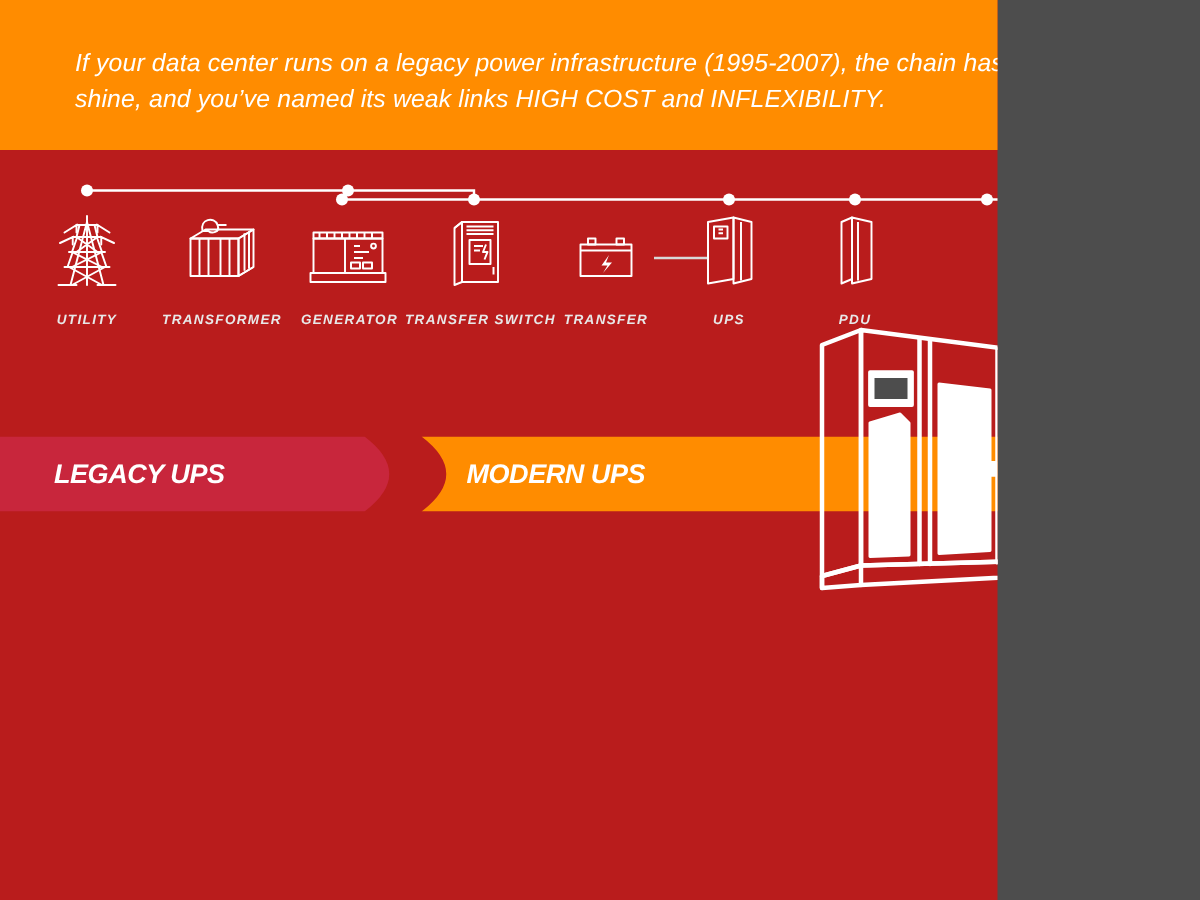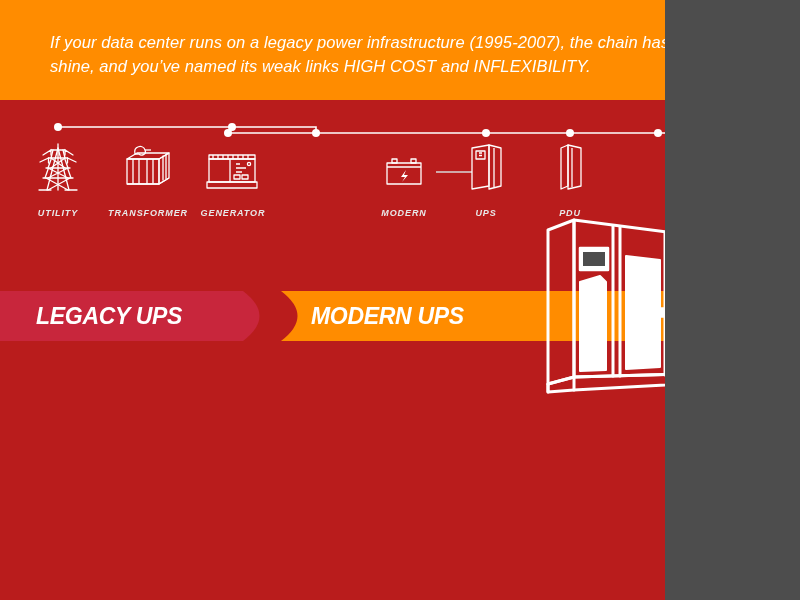--- a/index.html
+++ b/index.html
@@ -88,21 +88,21 @@
   #band-svg {
     position: absolute;
     left: 0;
     top: 0;
   }
   .band-label {
     position: absolute;
     color: #ffffff;
     font-family: "Liberation Sans", sans-serif;
     font-weight: 700;
-    font-size: 23px;
+    font-size: 18px;
     letter-spacing: -0.3px;
     line-height: 50px;
     white-space: nowrap;
   }
   #label-legacy { left: 36px; top: 0; }
   #label-modern { left: 311px; top: 0; }
 
   
   #ups-hero {
     position: absolute;
@@ -200,38 +200,60 @@
             <rect x="29" y="33" width="6" height="4"></rect>
             <rect x="37" y="33" width="6" height="4"></rect>
 
             <path d="M2 40 L52 40 L52 46 L2 46 Z"></path>
           </g>
         </svg>
       </div>
       <div class="lbl">GENERATOR</div>
     </div>
 
+    <div class="node" style="left:270px; top:42px;">
+      <div class="icon-wrap">
+        <svg width="40" height="50" viewBox="0 0 40 50">
+          <g stroke="#ffffff" stroke-width="1.3" fill="none" stroke-linejoin="round">
+
+            <path d="M8 6 L32 6 L32 46 L8 46 Z"></path>
+
+            <path d="M8 6 L3 10 L3 48 L8 46 Z"></path>
+            <path d="M3 10 L8 6"></path>
+
+            <path d="M11 9 L29 9 M11 11.5 L29 11.5 M11 14 L29 14"></path>
+
+            <rect x="13" y="18" width="14" height="16"></rect>
+            <path d="M16 22 L22 22 M16 25 L20 25"></path>
+            <path d="M24 21 L22 26 L25 26 L23 31"></path>
+
+            <path d="M29 36 L29 41"></path>
+          </g>
+        </svg>
+      </div>
+      <div class="lbl">TRANSFER SWITCH</div>
+    </div>
 
     <div class="node" style="left:354px; top:42px;">
       <div class="icon-wrap">
         <svg width="44" height="50" viewBox="0 0 44 50">
           <g stroke="#ffffff" stroke-width="1.3" fill="none" stroke-linejoin="round">
 
             <rect x="10" y="17" width="5" height="4"></rect>
             <rect x="29" y="17" width="5" height="4"></rect>
 
             <path d="M5 21 L39 21 L39 42 L5 42 Z"></path>
 
             <path d="M5 25 L39 25"></path>
 
             <path d="M24 28 L19 35 L23 35 L20 40 L26 33 L22 33 Z" fill="#ffffff" stroke="none"></path>
           </g>
         </svg>
       </div>
-      <div class="lbl">MODERN</div>
+      <div class="lbl">TRANSFER</div>
     </div>
 
     <div class="node" style="left:436px; top:42px;">
       <div class="icon-wrap">
         <svg width="42" height="50" viewBox="0 0 42 50">
           <g stroke="#ffffff" stroke-width="1.3" fill="none" stroke-linejoin="round">
             <path d="M7 6 L24 3 L24 44 L7 47 Z"></path>
             <path d="M24 3 L36 6 L36 44 L24 47 Z"></path>
             <path d="M29 6 L29 45"></path>
             <rect x="11" y="9" width="9" height="8"></rect>

